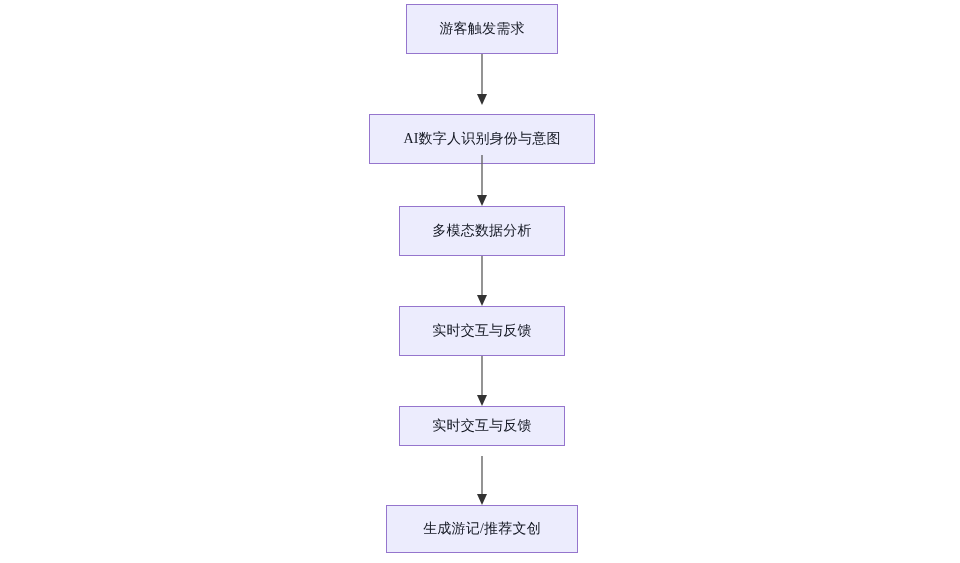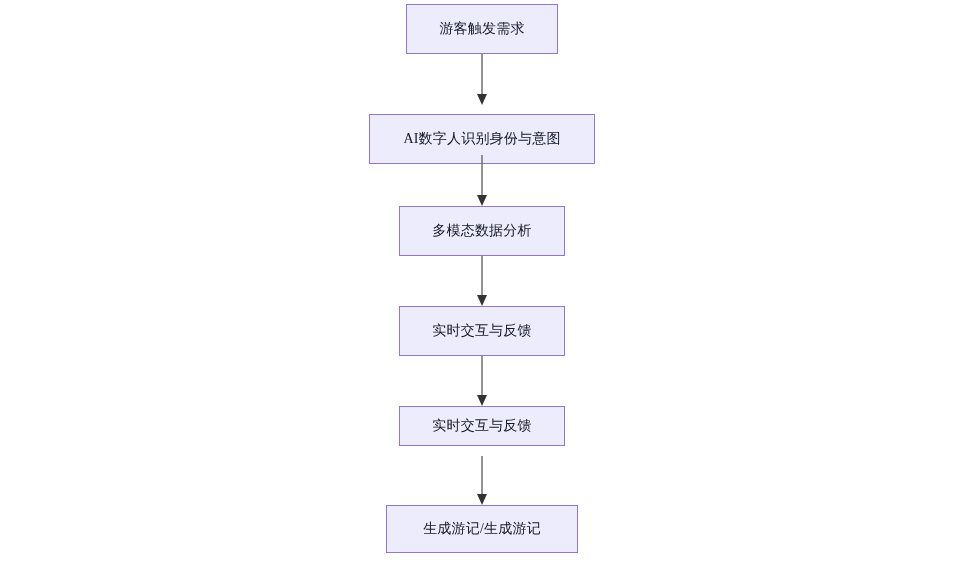--- a/index.html
+++ b/index.html
@@ -102,15 +102,15 @@
 
   <div class="node" id="node-4">实时交互与反馈</div>
 
   <div class="edge" id="edge-4">
     <svg width="24" height="49" viewBox="0 0 24 49">
       <line x1="12" y1="0" x2="12" y2="40" stroke="#666666" stroke-width="1.4"></line>
       <polygon points="12,49 7,38 17,38" fill="#333333"></polygon>
     </svg>
   </div>
 
-  <div class="node" id="node-5">生成游记/生成游记</div>
+  <div class="node" id="node-5">生成游记/推荐文创</div>
 
 </div>
 
 </body></html>

